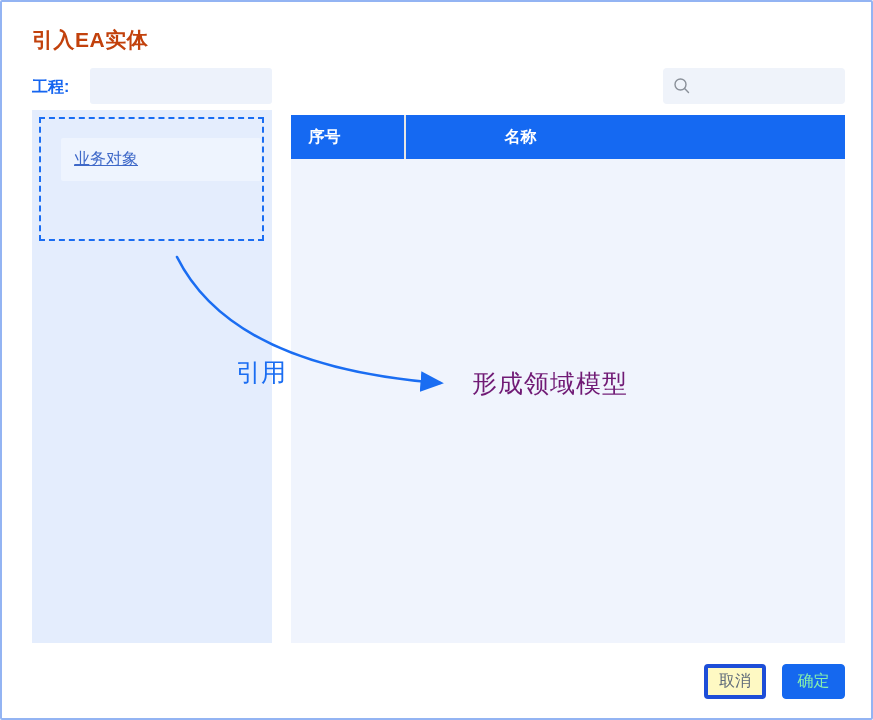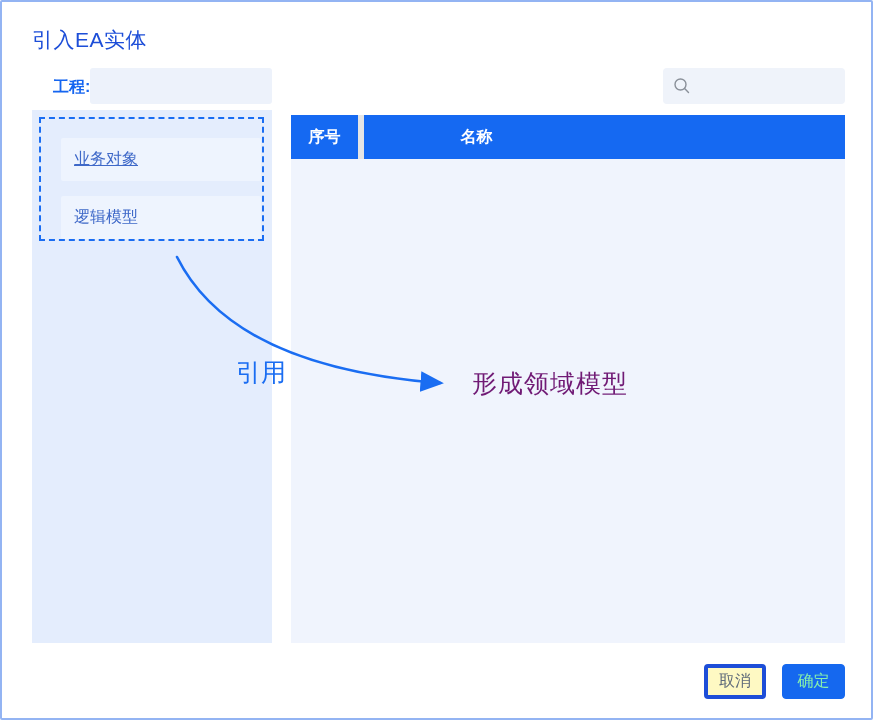--- a/index.html
+++ b/index.html
@@ -15,31 +15,30 @@
     left: 0; top: 0;
     width: 873px; height: 720px;
     background: #ffffff;
     border: 2px solid #93b4f3;
     border-radius: 2px;
   }
   .dialog-title {
     position: absolute;
     left: 30px; top: 24px;
     font-size: 21px;
-    font-weight: normal;
-    color: #1d4ed8;
+    font-weight: bold;
+    color: #c2410c;
     letter-spacing: 0.5px;
   }
   .project-label {
     position: absolute;
     left: 30px; top: 75px;
     font-size: 16px;
     font-weight: bold;
     color: #1565f0;
-    margin-left: 21px;
   }
   .project-input {
     position: absolute;
     left: 88px; top: 66px;
     width: 182px; height: 36px;
     background: #edf2fb;
     border: none;
     border-radius: 3px;
     outline: none;
     font-size: 15px;
@@ -108,21 +107,21 @@
     font-size: 16px;
     font-weight: bold;
   }
   .th {
     display: flex;
     align-items: center;
     justify-content: center;
     height: 100%;
   }
   .th-0 { width: 67px; }
-  .th-1 { width: 231px; border-left: 6px solid #e5e5e5; }
+  .th-1 { width: 231px; border-left: 2px solid #e5e5e5; margin-left: 46px; }
   .th-2 { flex: 1; border-left: 1px solid #ffffff; }
   .table-body { height: 484px; }
   .annotation-layer {
     position: absolute;
     left: 0; top: 0;
     width: 873px; height: 720px;
     pointer-events: none;
   }
   .arrow-label {
     position: absolute;
@@ -184,23 +183,20 @@
       <circle cx="7.5" cy="7.5" r="5.5" fill="none" stroke="#8a9099" stroke-width="1.4"></circle>
       <line x1="11.6" y1="11.6" x2="15.5" y2="15.5" stroke="#8a9099" stroke-width="1.4" stroke-linecap="round"></line>
     </svg>
     <input class="search-input" type="text" value="" style="">
   </div>
 
   <div class="sidebar">
     <div class="source-group">
       <div class="source-item item-0">
         <span>业务对象</span>
-      </div>
-      <div class="source-item item-1">
-        <span>逻辑模型</span>
       </div>
     </div>
   </div>
 
   <div class="table-panel">
     <div class="table-header">
       <div class="th th-0">序号</div>
       <div class="th th-1">名称</div>
     </div>
     <div class="table-body"></div>

